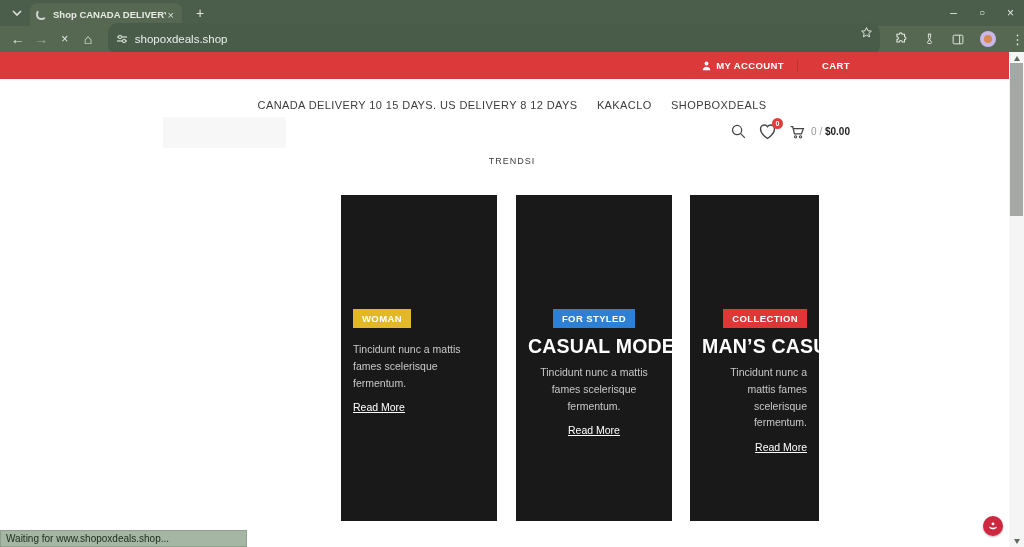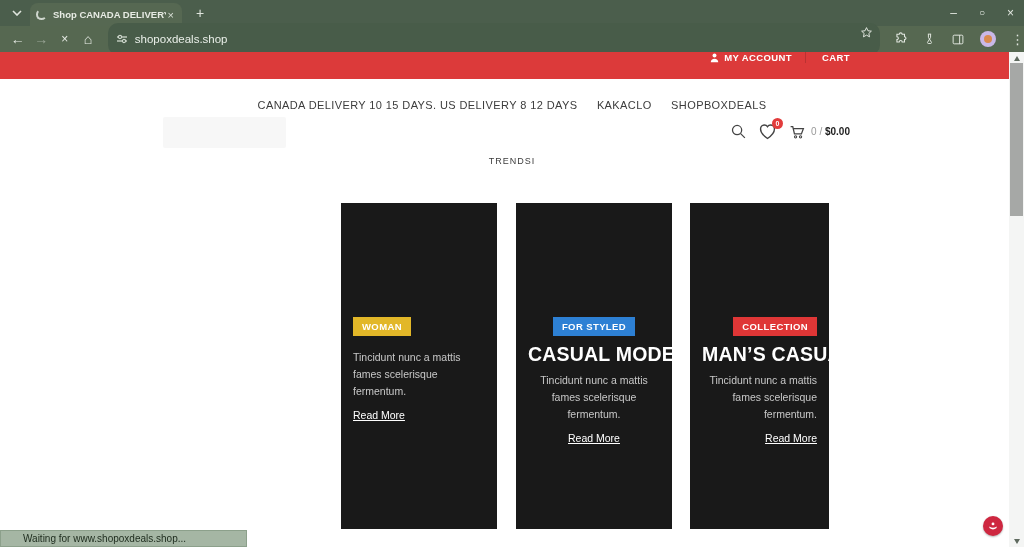--- a/index.html
+++ b/index.html
@@ -28,53 +28,53 @@
   .urlbar .star { position:absolute; right:7px; top:3px; }
   .tool-icons { display:flex; align-items:center; gap:15px; margin-left:14px; }
   .avatar { width:16px; height:16px; border-radius:50%; background:#c9b8e8; display:flex; align-items:center; justify-content:center; }
   .avatar i { display:block; width:8px; height:8px; border-radius:50%; background:#d98a4f; }
   .menu-dots { color:#e3e8e1; font-size:13px; }
 
   
   .page { position:absolute; top:52px; left:0; width:1024px; height:495px; background:#fff; }
 
   .redbar { position:absolute; top:0; left:0; right:15px; height:27px; background:#dc3a3a; }
-  .redbar-inner { margin-left:163px; width:687px; height:27px; display:flex; align-items:flex-start; justify-content:flex-end; }
+  .redbar-inner { margin-left:163px; width:687px; height:27px; display:flex; align-items:center; justify-content:flex-end; }
   .acct { display:flex; align-items:center; gap:5px; color:#fff; font-size:9.5px; font-weight:bold; letter-spacing:.4px; padding-right:13px; }
-  .cart-link { color:#fff; font-size:9.5px; font-weight:bold; letter-spacing:.4px; padding-left:16px; border-left:1px solid rgba(0,0,0,.15); }
+  .cart-link { color:#fff; font-size:9.5px; font-weight:bold; letter-spacing:.4px; padding-left:24px; border-left:1px solid rgba(0,0,0,.15); }
 
   .nav-row { position:absolute; top:47px; width:100%; text-align:center; font-size:11px; color:#3c3c3c; letter-spacing:.4px; }
   .nav-row span { margin:0 8px; }
   .logo-ph { position:absolute; top:65px; left:163px; width:123px; height:31px; background:#f7f7f7; border-radius:2px; }
   .hicons { position:absolute; top:71px; right:174px; display:flex; align-items:center; gap:11px; }
   .wish-wrap { position:relative; }
   .wish-badge { position:absolute; top:-5px; right:-6px; width:11px; height:11px; border-radius:50%; background:#e23b3b; color:#fff; font-size:7px; font-weight:bold; display:flex; align-items:center; justify-content:center; }
   .cart-sum { font-size:10px; color:#999; margin-left:-6px; }
   .cart-sum b { color:#1d1d1d; font-weight:bold; }
   .trendsi { position:absolute; top:104px; width:100%; text-align:center; font-size:9px; color:#3c3c3c; letter-spacing:1px; }
 
   .content { position:absolute; top:139px; left:163px; width:687px; height:326px; }
 
   .sidebar { position:absolute; left:0; top:0; width:162px; height:156px; background:#d83b3b; overflow:hidden; }
   .sidebar-head { height:38px; background:#b32a2a; display:flex; align-items:center; padding-left:14px; }
   .sidebar-head span { color:#fff; font-size:11.5px; font-weight:bold; letter-spacing:.5px; }
   .sidebar-list { padding:12px 14px; }
   .side-item { color:#fff; font-size:9.5px; font-weight:bold; letter-spacing:.3px; line-height:1.35; margin-bottom:13px; }
 
-  .card { position:absolute; top:12px; height:326px; background:#191919; }
+  .card { position:absolute; top:4px; height:326px; background:#191919; }
   .card-body { position:absolute; top:113px; left:12px; right:12px; }
   .card.c0 { left:178px; width:156px; } .card.c0 .card-body { text-align:left; }
   .card.c1 { left:353px; width:156px; } .card.c1 .card-body { text-align:center; }
-  .card.c2 { left:527px; width:139px; } .card.c2 .card-body { text-align:right; }
+  .card.c2 { left:527px; width:129px; } .card.c2 .card-body { text-align:right; }
   .badge { display:inline-block; color:#fff; font-size:9.5px; font-weight:bold; letter-spacing:.4px; padding:4px 9px; margin-bottom:7px; }
   .card-title { color:#fff; font-size:19.5px; font-weight:bold; letter-spacing:.2px; white-space:nowrap; }
   .card-text { color:#c8c8c8; font-size:10.5px; line-height:1.6; margin-top:6px; }
   .read-more { display:inline-block; margin-top:10px; color:#fff; font-size:10.5px; text-decoration:underline; }
 
-  .statusbar { position:absolute; left:0; bottom:0; width:247px; height:17px; background:#a5b6a4; border:1px solid #8ca08b; display:flex; align-items:center; padding-left:22px; font-size:10px; color:#1c2a1c; }
+  .statusbar { position:absolute; left:0; bottom:0; width:247px; height:17px; background:#a5b6a4; border:1px solid #8ca08b; display:flex; align-items:center; padding-left:5px; font-size:10px; color:#1c2a1c; }
   .chat-widget { position:absolute; left:983px; top:464px; width:20px; height:20px; border-radius:50%; background:#ce2740; display:flex; align-items:center; justify-content:center; box-shadow:0 1px 2px rgba(0,0,0,.3); }
 
   .scrollbar { position:absolute; right:0; top:0; width:15px; height:495px; background:#f4f5f4; }
   .sb-btn { position:absolute; left:0; width:15px; height:12px; display:flex; align-items:center; justify-content:center; }
   .sb-up { top:0; } .sb-down { bottom:0; }
   .tri-up { width:0; height:0; border-left:3.5px solid transparent; border-right:3.5px solid transparent; border-bottom:5px solid #5f6a5f; }
   .tri-down { width:0; height:0; border-left:3.5px solid transparent; border-right:3.5px solid transparent; border-top:5px solid #5f6a5f; }
   .sb-thumb { position:absolute; left:1px; top:11px; width:13px; height:153px; background:#a6a8a6; }
 
   svg { display:block; }

